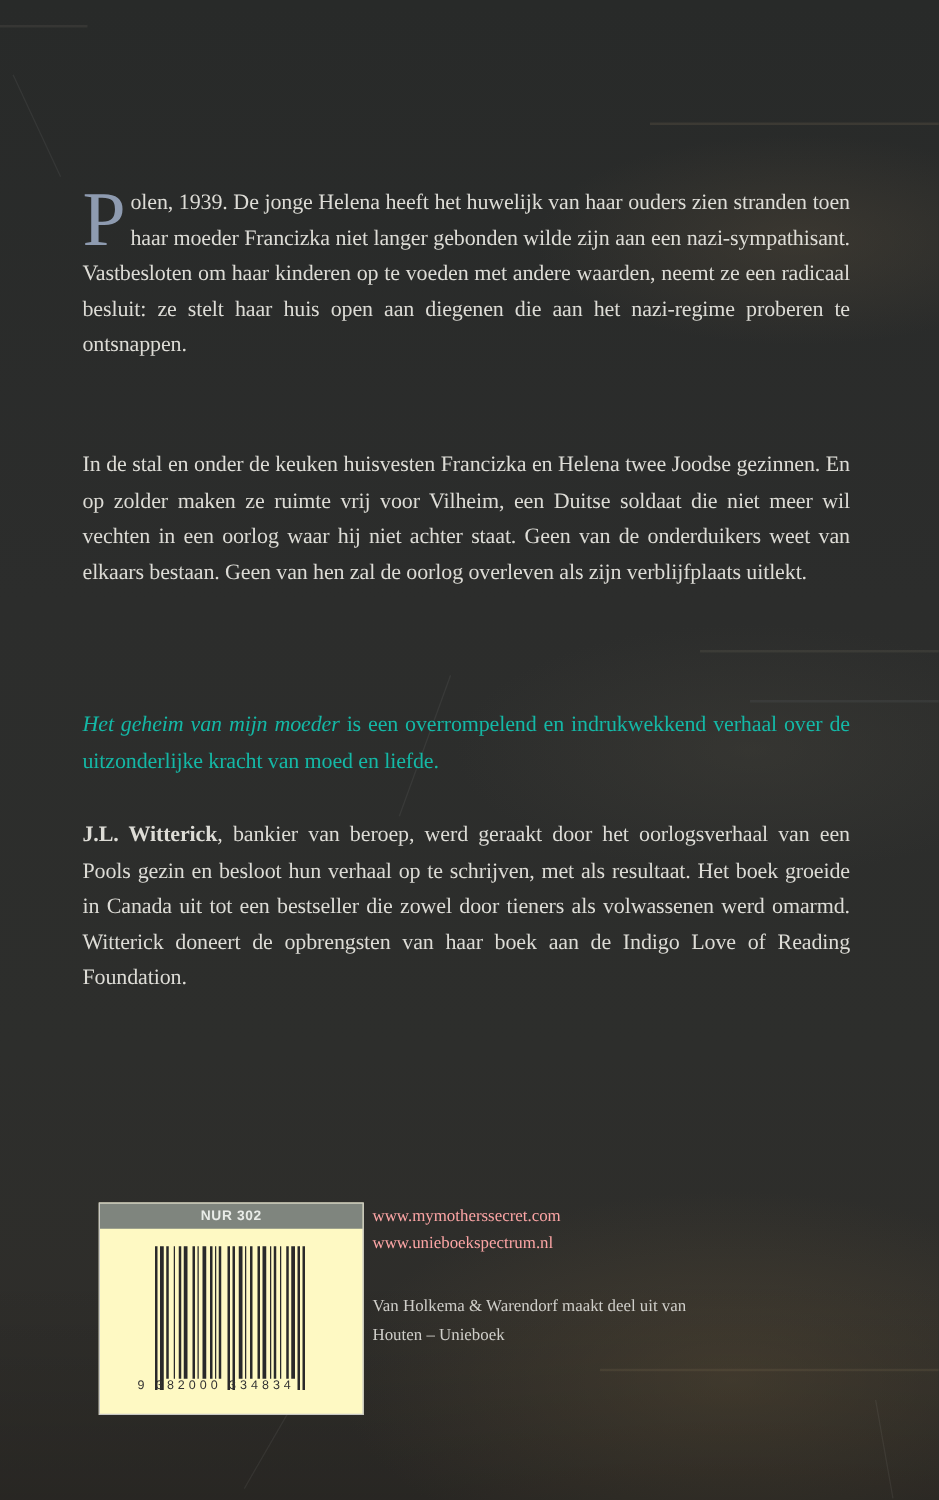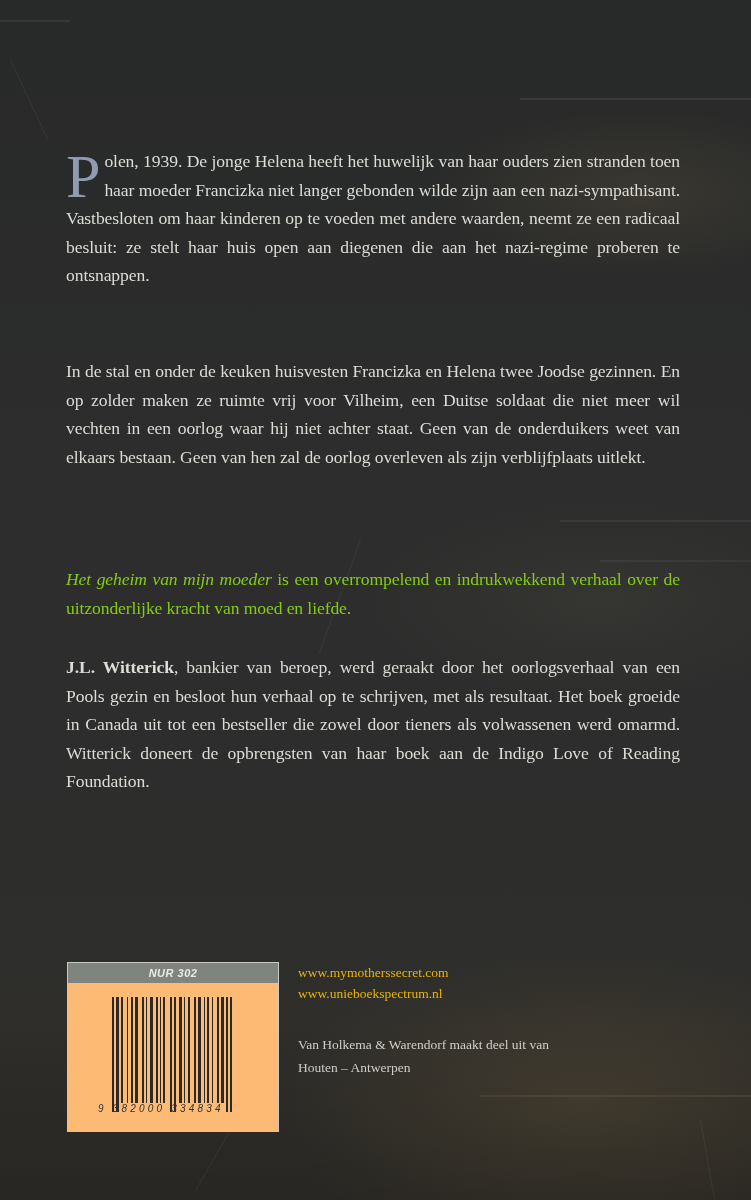--- a/index.html
+++ b/index.html
@@ -50,39 +50,38 @@
     }
     .dropcap {
       float: left;
       font-size: 62px;
       line-height: 50px;
       color: #8e9bb0;
       margin: 4px 4px 0 0;
       font-family: "Liberation Serif", serif;
     }
     .dim {
-      color: #84cc16;
+      color: #14b8a6;
       font-family: Liberation Serif, serif;
     }
     .dim em {
       font-style: italic;
     }
     .bold {
       font-weight: bold;
       margin-top: 48px;
     }
     .barcode-box {
       position: absolute;
-      left: 67px;
+      left: 79px;
       top: 962px;
       width: 210px;
       height: 168px;
-      background: #fdba74;
+      background: #fef9c3;
       border: 1px solid #c8c8c4;
-      font-style: italic;
     }
     .nur-label {
       height: 20px;
       background: #7f857e;
       color: #e9ece8;
       font-family: "Liberation Sans", sans-serif;
       font-weight: bold;
       font-size: 11px;
       text-align: center;
       line-height: 20px;
@@ -113,21 +112,21 @@
       top: 140px;
       font-family: "Liberation Sans", sans-serif;
       font-size: 10px;
       color: #333;
       letter-spacing: 3.2px;
     }
     .web-links {
       position: absolute;
       left: 298px;
       top: 962px;
-      color: #eab308;
+      color: #fca5a5;
       font-size: 13.5px;
       line-height: 21px;
     }
     .publisher {
       position: absolute;
       left: 298px;
       top: 1033px;
       color: #cfcec9;
       font-size: 13.5px;
       line-height: 23px;
@@ -228,14 +227,14 @@
   <div class="isbn-digits">9 382000 334834</div>
 </div>
 
 <div class="web-links">
   <div>www.mymotherssecret.com</div>
   <div>www.unieboekspectrum.nl</div>
 </div>
 
 <div class="publisher">
   <div>Van Holkema &amp; Warendorf maakt deel uit van</div>
-  <div>Houten – Antwerpen</div>
+  <div>Houten – Unieboek</div>
 </div>
 
 </body></html>

